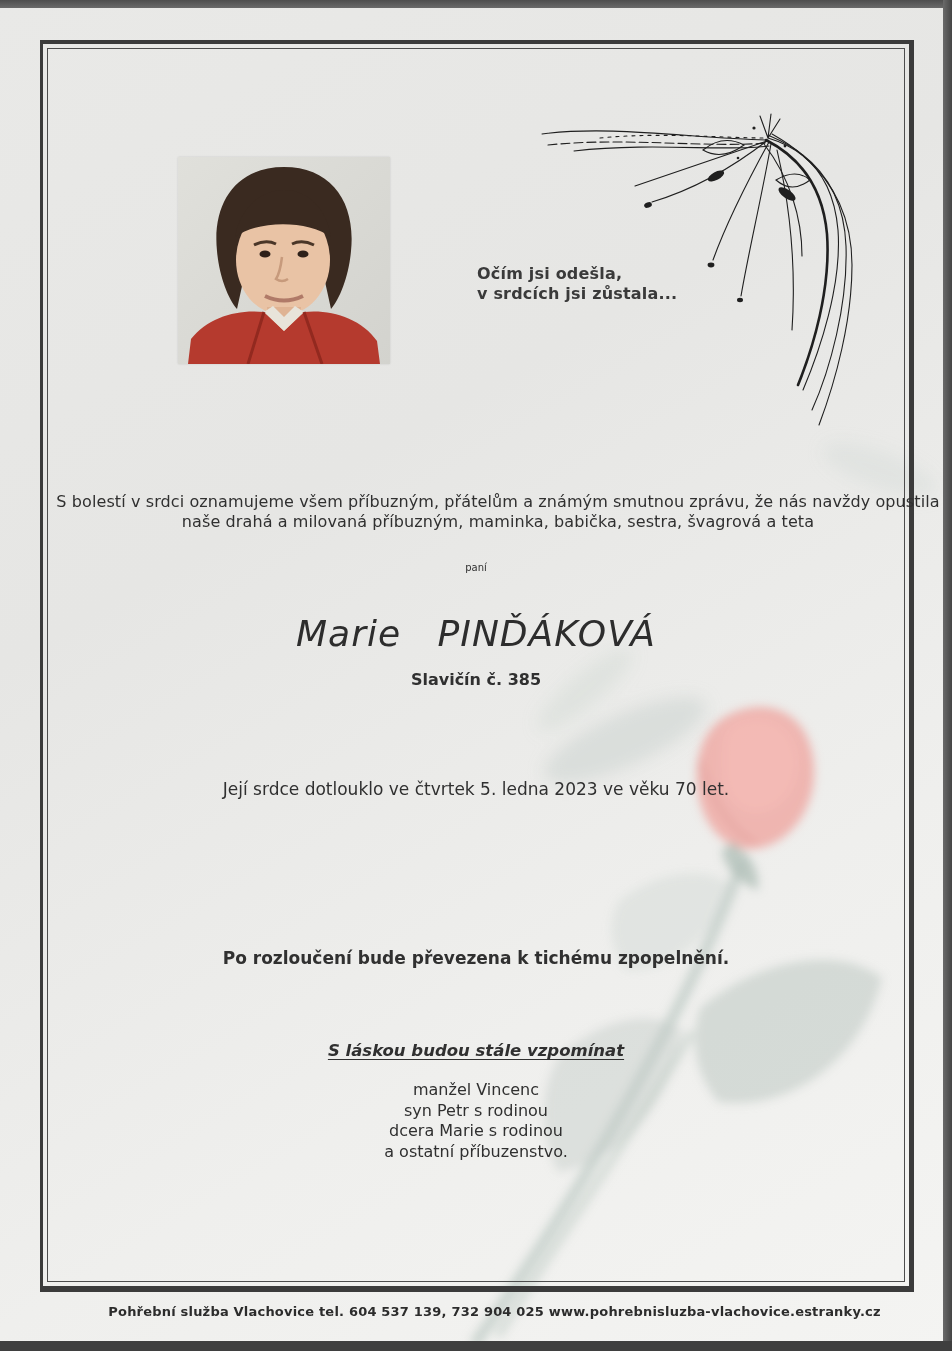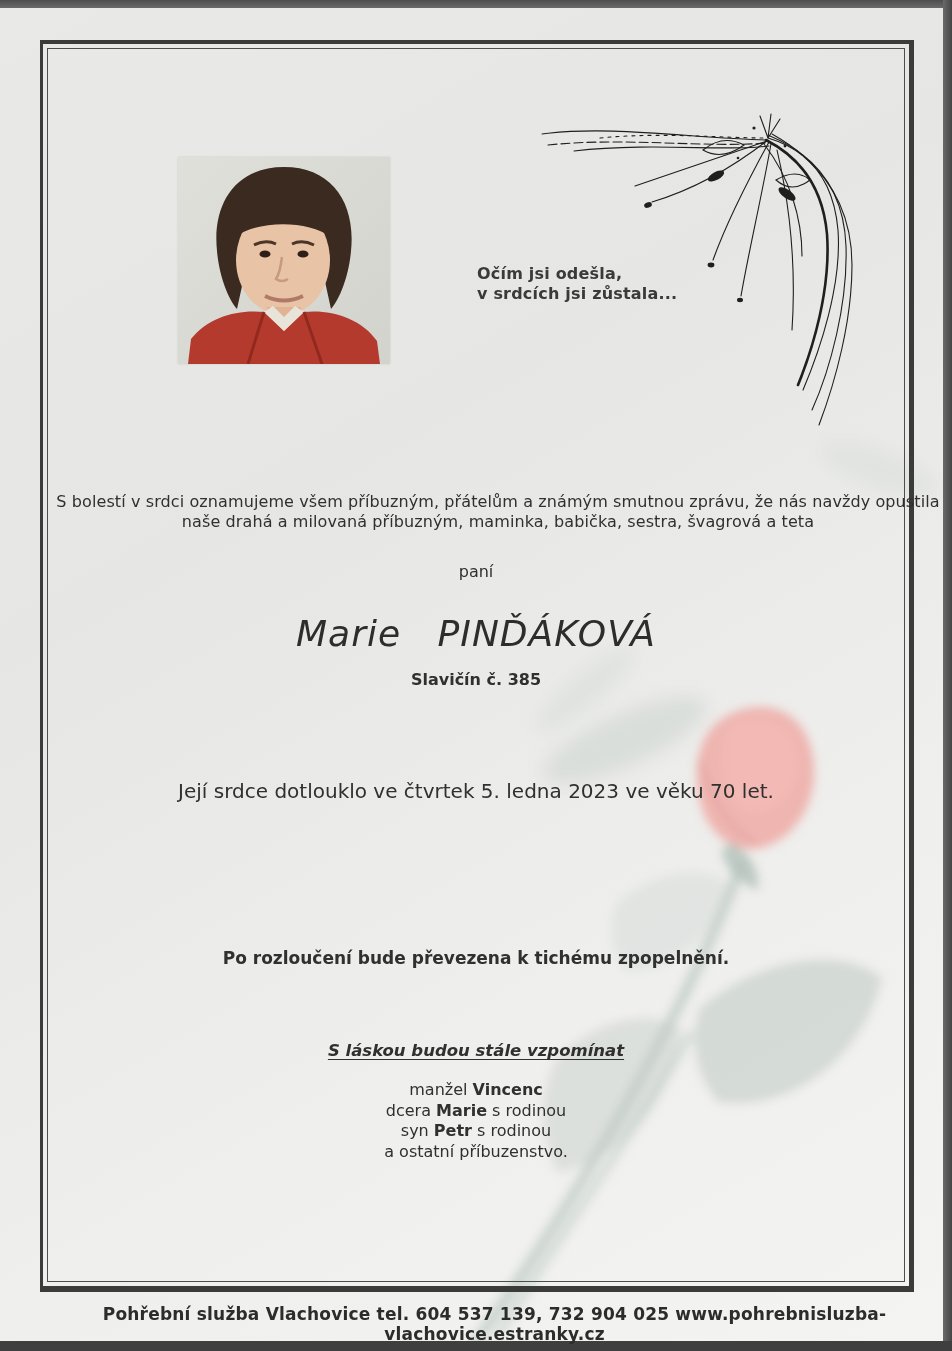--- a/index.html
+++ b/index.html
@@ -33,32 +33,32 @@
   .photo {
     position:absolute; left:178px; top:157px; width:212px; height:207px;
     box-shadow:0 0 2px rgba(0,0,0,.12);
   }
 
   
   .txt { position:absolute; left:0; width:952px; text-align:center; color:#303030; }
   .quote { position:absolute; left:477px; top:264px; text-align:left; color:#3a3a3a;
            font-size:16px; font-weight:700; line-height:20px; letter-spacing:.2px; }
   .announce   { top:492px; font-size:16px; line-height:20px; letter-spacing:.1px;margin-left:22px; }
-  .salutation { top:562px; font-size:16px; }
+  .salutation { top:562px; font-size:10px; }
   .deceased-name { top:613px; font-size:36px; font-weight:400; font-style:italic;
                    letter-spacing:1px; word-spacing:24px; color:#2d2d2d; }
   .address    { top:670px; font-size:16px; font-weight:700; }
-  .death-line { top:779px; font-size:20px; }
+  .death-line { top:779px; font-size:17px; }
   .farewell   { top:865px; font-size:16.5px; font-weight:700; line-height:21.5px; }
   .cremation  { top:948px; font-size:17px; font-weight:700; }
   .remember   { top:1041px; font-size:16.5px; font-weight:700; font-style:italic;
                 text-decoration:underline; text-underline-offset:3px; }
   .mourners   { top:1080px; font-size:16px; line-height:20.5px; }
-  .mourners b { font-weight:700; }
-  .footer-line{ top:1304px; font-size:17px; font-weight:700; color:#2c2c2c; letter-spacing:.2px;padding-left:37px; }
+  .mourners b { font-weight:400; }
+  .footer-line{ top:1304px; font-size:13px; font-weight:700; color:#2c2c2c; letter-spacing:.2px;padding-left:37px; }
 </style>
 </head>
 <body>
 
 <div class="page">
 
   <svg class="rose-svg" width="952" height="1351" viewBox="0 0 952 1351">
     <defs>
       <filter id="soft" x="-20%" y="-20%" width="140%" height="140%">
         <feGaussianBlur stdDeviation="5"></feGaussianBlur>
@@ -180,25 +180,25 @@
 
   <div class="txt remember">S láskou budou stále vzpomínat</div>
 
   <div class="txt cremation">Po rozloučení bude převezena k tichému zpopelnění.</div>
 
   <div class="txt mourners">
     <div>
       <span>manžel </span><b>Vincenc</b><span></span>
     </div>
     <div>
+      <span>syn </span><b>Petr</b><span> s rodinou</span>
+    </div>
+    <div>
       <span>dcera </span><b>Marie</b><span> s rodinou</span>
     </div>
     <div>
-      <span>syn </span><b>Petr</b><span> s rodinou</span>
-    </div>
-    <div>
       <span>a ostatní příbuzenstvo.</span><b></b><span></span>
     </div>
   </div>
 
   <div class="txt footer-line">Pohřební služba Vlachovice tel. 604 537 139, 732 904 025 www.pohrebnisluzba-vlachovice.estranky.cz</div>
 
 </div>
 
 </body></html>

